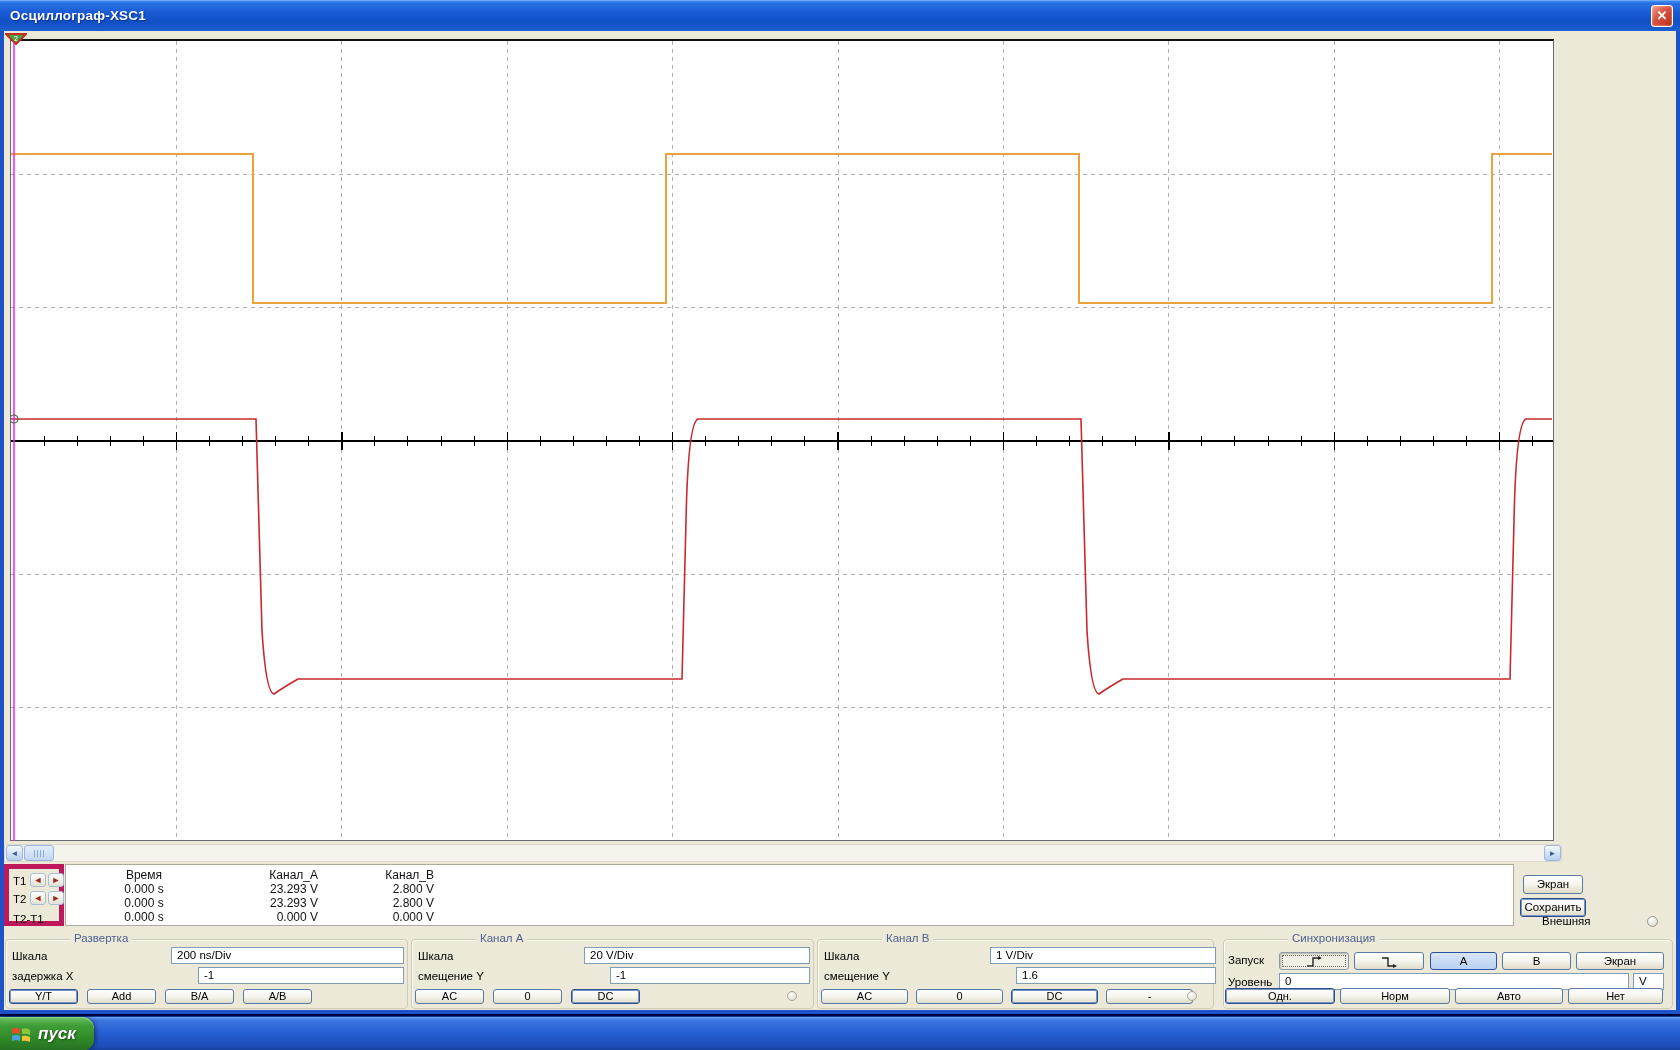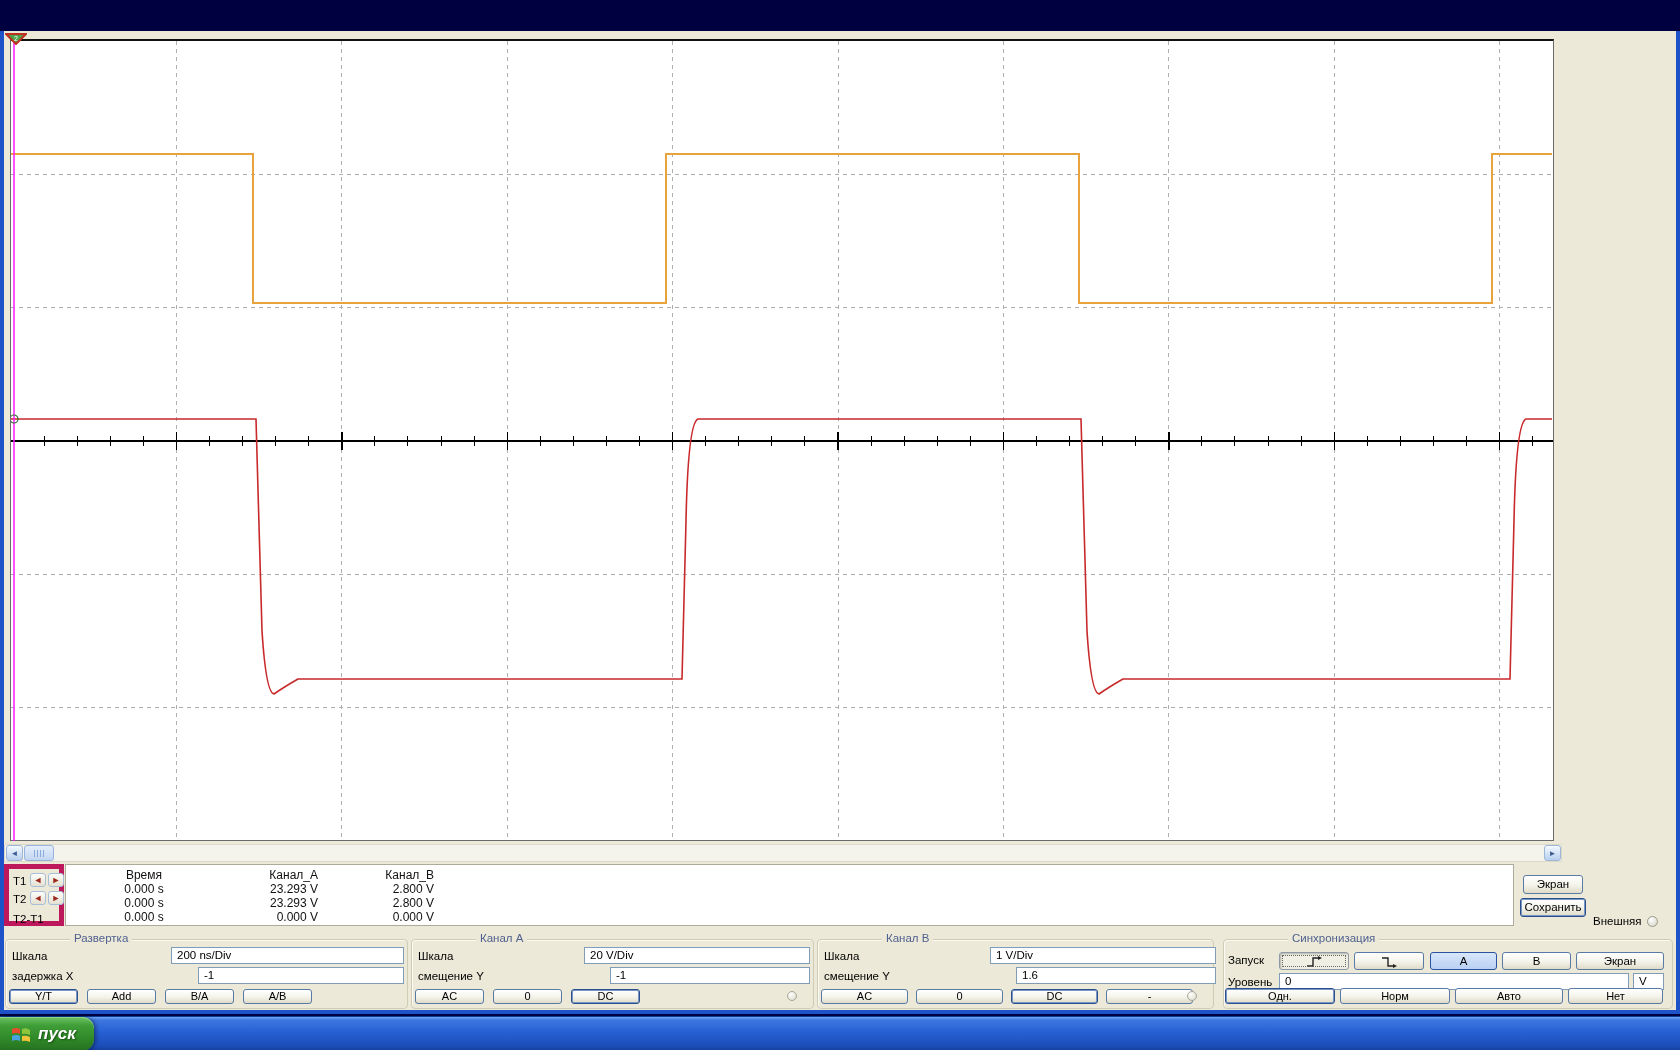--- a/index.html
+++ b/index.html
@@ -54,21 +54,21 @@
 
   .xpbtn { border:1px solid #5A7AA6; border-radius:3px;
     background:linear-gradient(180deg,#FFFFFF 0%,#F4F3EA 55%,#DFDbc8 100%);
     font-size:11.5px; color:#000; text-align:center; font-family:"Liberation Sans",sans-serif; }
   .xpbtn.dark { border:1.5px solid #2A4F8F; box-shadow:inset 0 0 0 1px #7A96C2; }
   .xpbtn.blue-sel { background:linear-gradient(180deg,#D8E6FA,#B9D0F2); border:1.5px solid #2A52A0; }
   .xpbtn.pressed { background:#F0EFE4; border:1px solid #8E99A8; box-shadow:inset 1px 1px 2px rgba(0,0,0,.25);
     outline:1px dotted #666; outline-offset:-4px; }
   .screen-btn { position:absolute; left:1519px; top:844px; width:60px; height:19px; line-height:17px; }
   .save-btn { position:absolute; left:1516px; top:867px; width:66px; height:19px; line-height:17px; }
-  .ext-label { position:absolute; left:1589px; top:884px; font-size:11.5px; color:#000; }
+  .ext-label { position:absolute; left:1538px; top:884px; font-size:11.5px; color:#000; }
   .ext-led { position:absolute; left:1643px; top:885px; width:11px; height:11px; border-radius:50%;
     border:1px solid #9A9A8A; background:radial-gradient(circle at 35% 30%,#FFFFFF,#D2D2C2); }
 
   
   .group { position:absolute; top:908px; height:70px; border:1px solid #CFCCB6; border-radius:4px;
     box-shadow:inset 1px 1px 0 #FBFAF4; }
   .group-caption { position:absolute; top:-8px; left:24px; background:#ECE9D8; padding:0 4px;
     font-size:11.5px; color:#50618F;margin-left:40px; }
   .g-label { position:absolute; font-size:11.5px; color:#000; }
   .g-input { position:absolute; height:17px; border:1px solid #7F9DB9; background:#fff; font-size:11.5px;
@@ -90,20 +90,24 @@
     background:linear-gradient(180deg,#70C266 0%,#3F9E37 25%,#2E8526 70%,#257020 100%);
     border-radius:0 12px 12px 0; box-shadow:2px 0 4px rgba(0,0,0,.4), inset 0 1px 0 #8FD486;
     color:#fff; font-size:17px; font-weight:bold; font-style:italic; line-height:34px;
     padding-left:38px; text-shadow:1px 1px 2px #1A4D14; }
   .start-flag { position:absolute; left:10px; top:7px; }
 </style>
 </head>
 <body>
 
 <div class="window">
+  <div class="titlebar">
+    <span class="title-text">Осциллограф-XSC1</span>
+    <div class="close-btn">✕</div>
+  </div>
   <div class="win-body">
     <div class="content">
 
       <div class="cursor-handle">
         <svg width="22" height="12">
           <polygon points="1,1 21,1 11,11" fill="#4CA34C" stroke="#C03020" stroke-width="2"></polygon>
           <text x="9" y="8" font-size="7" fill="#fff">2</text>
         </svg>
       </div>
 

